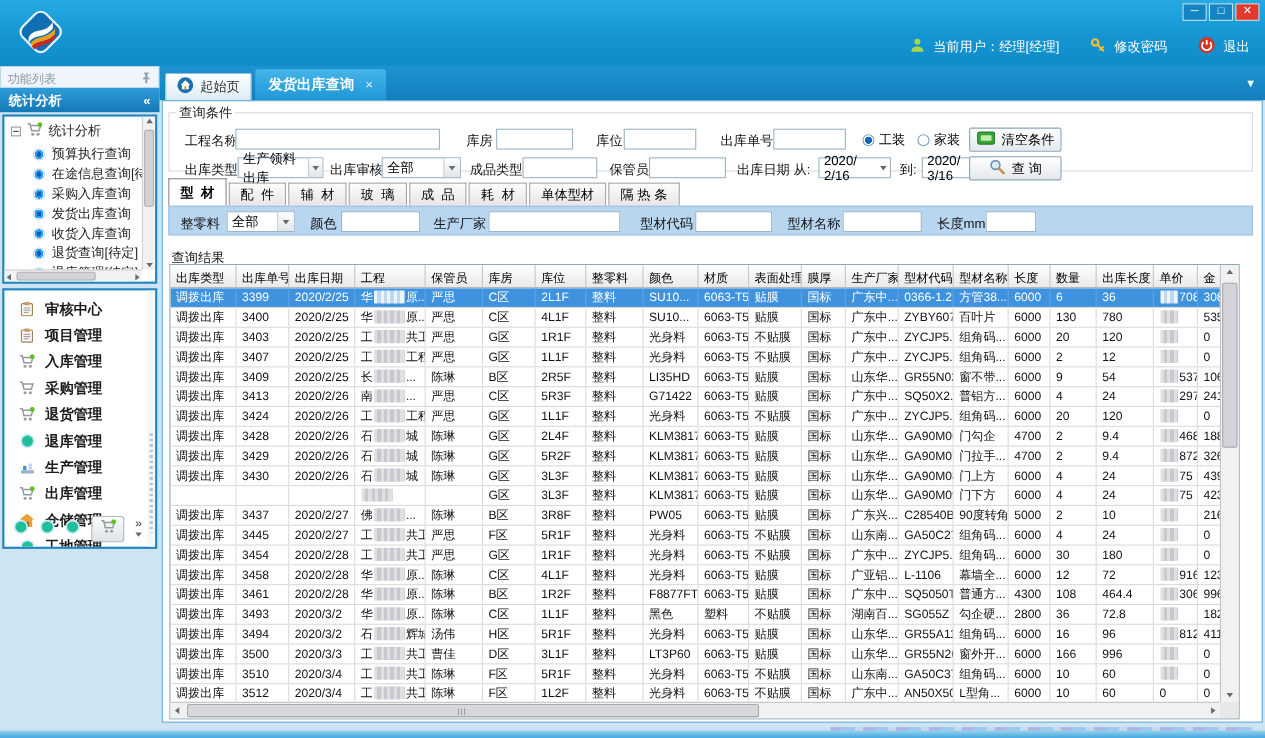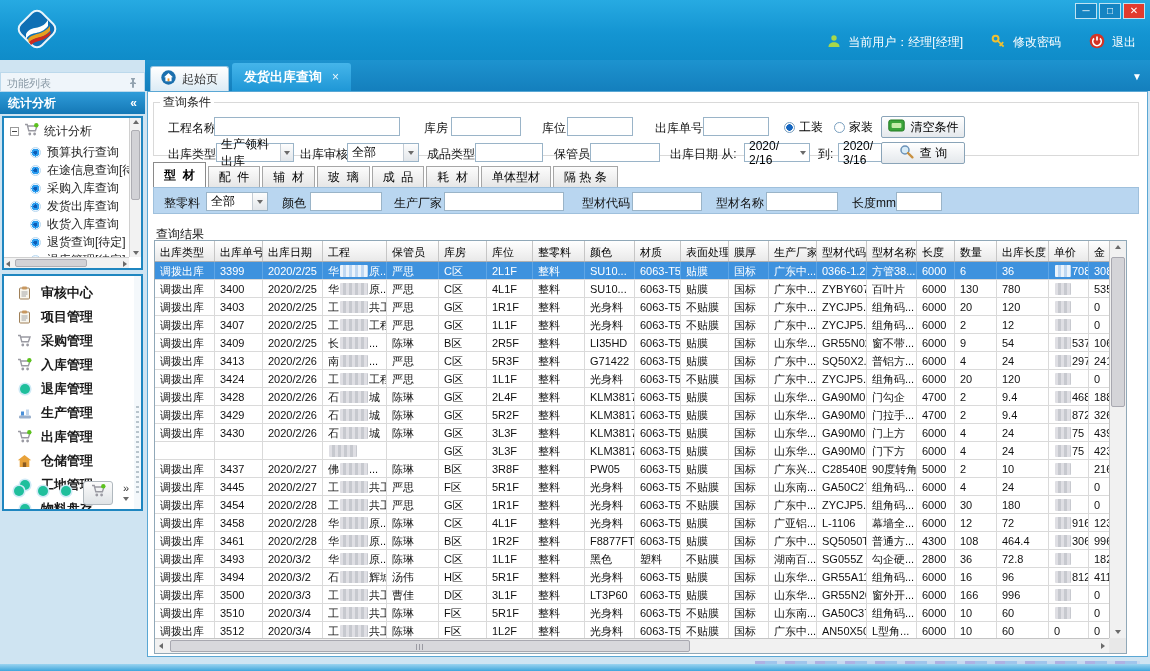--- a/index.html
+++ b/index.html
@@ -14,21 +14,21 @@
                letter-spacing:1px; text-shadow:1px 2px 2px rgba(0,40,80,.4); }
   .winbtns { position:absolute; right:5px; top:3px; display:flex; gap:2px; }
   .winbtn { width:22px; height:16px; background:#1584c2; border:1px solid #bfe2f2; color:#fff;
             font-size:10px; line-height:14px; text-align:center; cursor:default; }
   .winbtn.close { background:#e23b2e; font-weight:bold; }
   .userbar { position:absolute; right:14px; top:33px; display:flex; align-items:center; gap:7px;
              color:#fff; font-size:12px; }
   .userbar .gap { width:14px; }
 
   
-  .sidebar { position:absolute; left:0; top:72px; width:145px; height:447px; background:#cfe4f2; }
+  .sidebar { position:absolute; left:0; top:60px; width:145px; height:447px; background:#cfe4f2; }
   .func-title { height:20px; background:#eff5fa; border:1px solid #bcd9ec; color:#8a9aa6; font-size:11px;
                 padding:3px 6px 0 6px; display:flex; justify-content:space-between; align-items:center; }
   .section-hdr { height:22px; background:linear-gradient(#2f9cd9,#1478b6); color:#fff; font-size:12px;
                  font-weight:bold; padding:0 8px; display:flex; justify-content:space-between; align-items:center; }
   .tree-panel { position:absolute; left:2px; right:2px; top:44px; height:154px; background:#fff;
                 border:2px solid #1f86c0; overflow:hidden; }
   .tree-root { display:flex; align-items:center; gap:5px; padding:5px 0 3px 6px; font-size:12px; color:#222; }
   .exp { width:9px; height:9px; border:1px solid #9a9a9a; background:#fff; position:relative; flex:none; }
   .exp::after { content:""; position:absolute; left:1px; right:1px; top:3px; height:1px; background:#444; }
   .tree-item { display:flex; align-items:center; gap:6px; height:18px; padding-left:26px; font-size:12px;
@@ -271,34 +271,45 @@
               </svg>
             </span>
             <span class="ml">项目管理</span>
           </div>
           <div class="menu-item">
             <span class="mi">
               <svg width="15" height="14" viewBox="0 0 15 14">
                 <path d="M1 1.5h2.2l1.6 6.3h6.6l1.6-4.8H4" fill="none" stroke="#9a9aa2" stroke-width="1.4"></path>
                 <circle cx="5.8" cy="11" r="1.4" fill="#9a9aa2"></circle>
                 <circle cx="10.6" cy="11" r="1.4" fill="#9a9aa2"></circle>
+                <circle cx="12.3" cy="2.3" r="2.2" fill="#5cc21e"></circle>
+              </svg>
+            </span>
+            <span class="ml">入库管理</span>
+          </div>
+          <div class="menu-item">
+            <span class="mi">
+              <svg width="15" height="14" viewBox="0 0 15 14">
+                <path d="M1 1.5h2.2l1.6 6.3h6.6l1.6-4.8H4" fill="none" stroke="#9a9aa2" stroke-width="1.4"></path>
+                <circle cx="5.8" cy="11" r="1.4" fill="#9a9aa2"></circle>
+                <circle cx="10.6" cy="11" r="1.4" fill="#9a9aa2"></circle>
               </svg>
             </span>
             <span class="ml">采购管理</span>
           </div>
           <div class="menu-item">
             <span class="mi">
               <svg width="15" height="14" viewBox="0 0 15 14">
                 <path d="M1 1.5h2.2l1.6 6.3h6.6l1.6-4.8H4" fill="none" stroke="#9a9aa2" stroke-width="1.4"></path>
                 <circle cx="5.8" cy="11" r="1.4" fill="#9a9aa2"></circle>
                 <circle cx="10.6" cy="11" r="1.4" fill="#9a9aa2"></circle>
                 <circle cx="12.3" cy="2.3" r="2.2" fill="#5cc21e"></circle>
               </svg>
             </span>
-            <span class="ml">入库管理</span>
+            <span class="ml">退货管理</span>
           </div>
           <div class="menu-item">
             <span class="mi">
               <svg width="14" height="14" viewBox="0 0 14 14">
                 <circle cx="7" cy="7" r="6.6" fill="#cfeaf6"></circle>
                 <circle cx="7" cy="7" r="5" fill="#1fbf9c"></circle>
               </svg>
             </span>
             <span class="ml">退库管理</span>
           </div>

